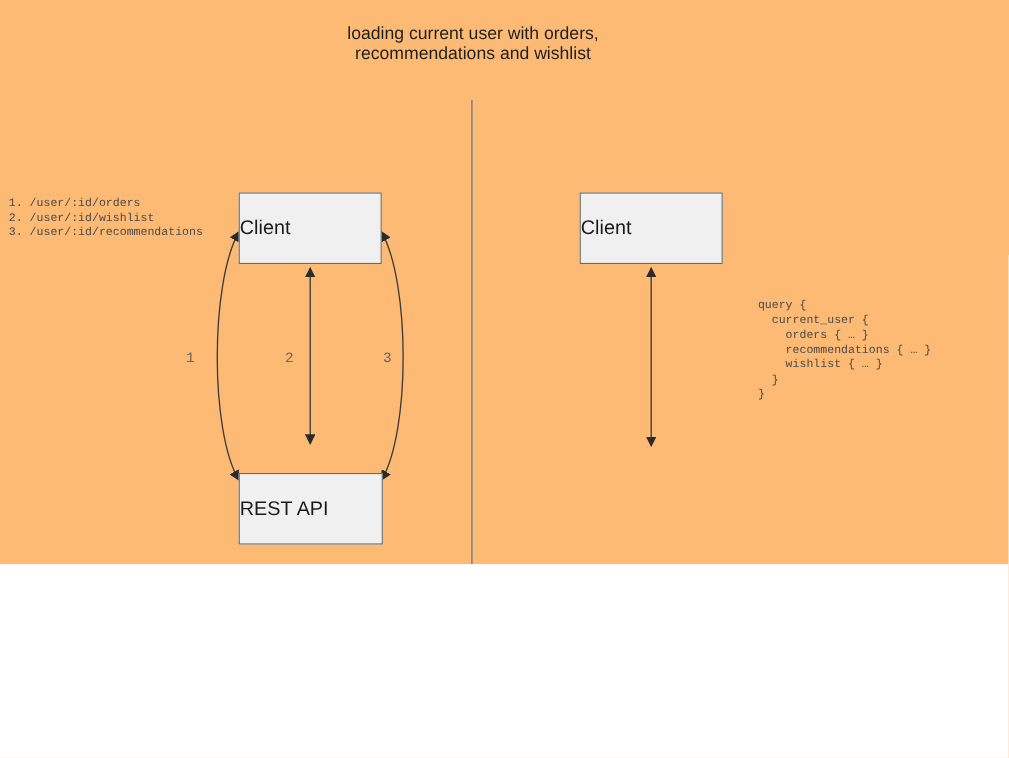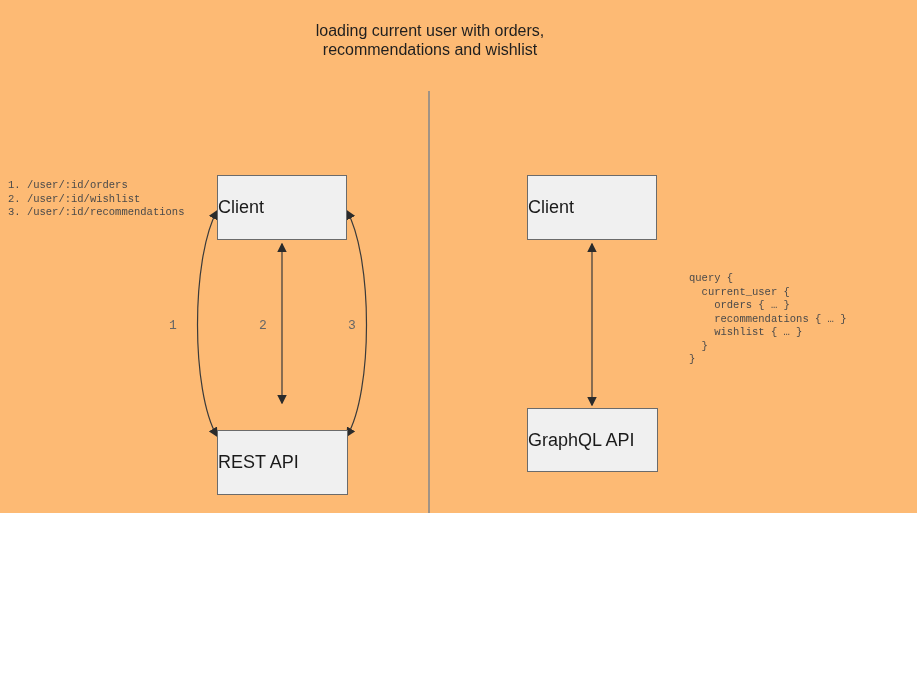--- a/index.html
+++ b/index.html
@@ -116,17 +116,14 @@
   </div>
 
   <div class="code query-note">query {
   current_user {
     orders { … }
     recommendations { … }
     wishlist { … }
   }
 }</div>
 
-  <div class="node-box box-right-graphql">
-    <span>GraphQL API</span>
-  </div>
 
 </div>
 
 </body></html>

